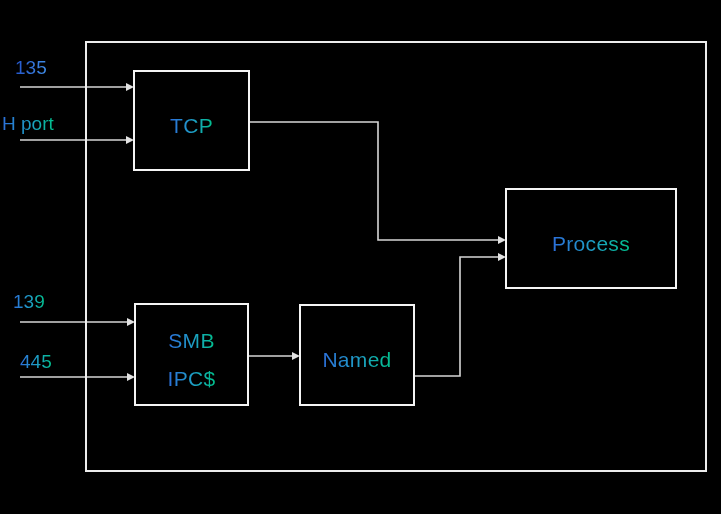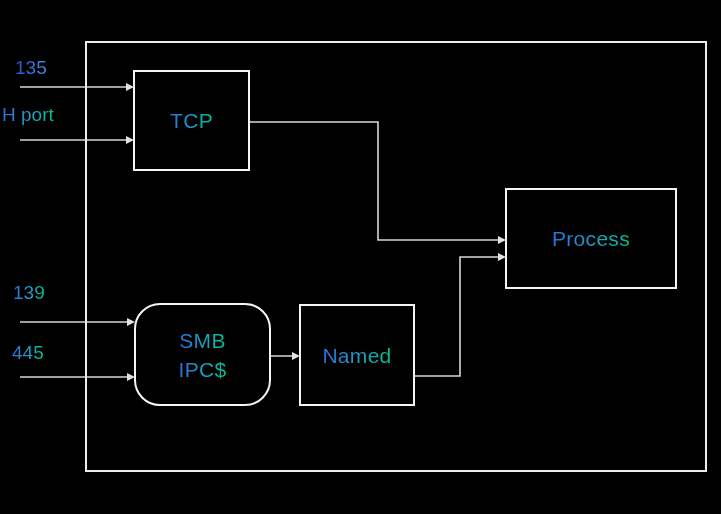--- a/index.html
+++ b/index.html
@@ -36,44 +36,44 @@
     border: 2px solid #f5f5f5;
     background: #000000;
     display: flex;
     flex-direction: column;
     align-items: center;
     justify-content: center;
     text-align: center;
     box-sizing: border-box;
   }
   .node-tcp      { left: 133px; top: 70px;  width: 117px; height: 101px; }
-  .node-smb     { left: 134px; top: 303px; width: 137px; height: 103px; border-radius: 26px; }
+  .node-smb     { left: 134px; top: 303px; width: 115px; height: 103px; }
   .node-named   { left: 299px; top: 304px; width: 116px; height: 102px; }
   .node-process { left: 505px; top: 188px; width: 172px; height: 101px; }
 
   .node-label {
     font-size: 21px;
     line-height: 29px;
     letter-spacing: 0.3px;
     white-space: nowrap;
     text-decoration: underline;
   }
   .port-label {
     position: absolute;
     font-size: 19px;
     line-height: 24px;
     white-space: nowrap;
   }
   .pos-135   { left: 15px; top: 56px;  }
   .pos-hport { left: 2px;  top: 103px; }
   .pos-139   { left: 13px; top: 281px; text-decoration: underline; }
-  .pos-445   { left: 12px; top: 341px; text-align: right; }
+  .pos-445   { left: 20px; top: 341px; text-align: right; }
 
   
-  .grad-mix { color: #10b596; }
+  .grad-mix { color: #10b596; margin-top: 9px; }
   .grad-blue { color: #3472dc; }
   @supports ((-webkit-background-clip: text) or (background-clip: text)) {
     .grad-mix {
       background-image: linear-gradient(90deg, #2c6fdb 0%, #1d9fc4 55%, #00c18c 100%);
       -webkit-background-clip: text;
       background-clip: text;
       color: transparent;
     }
     .grad-blue {
       background-image: linear-gradient(90deg, #2456cc 0%, #3f8be4 100%);

